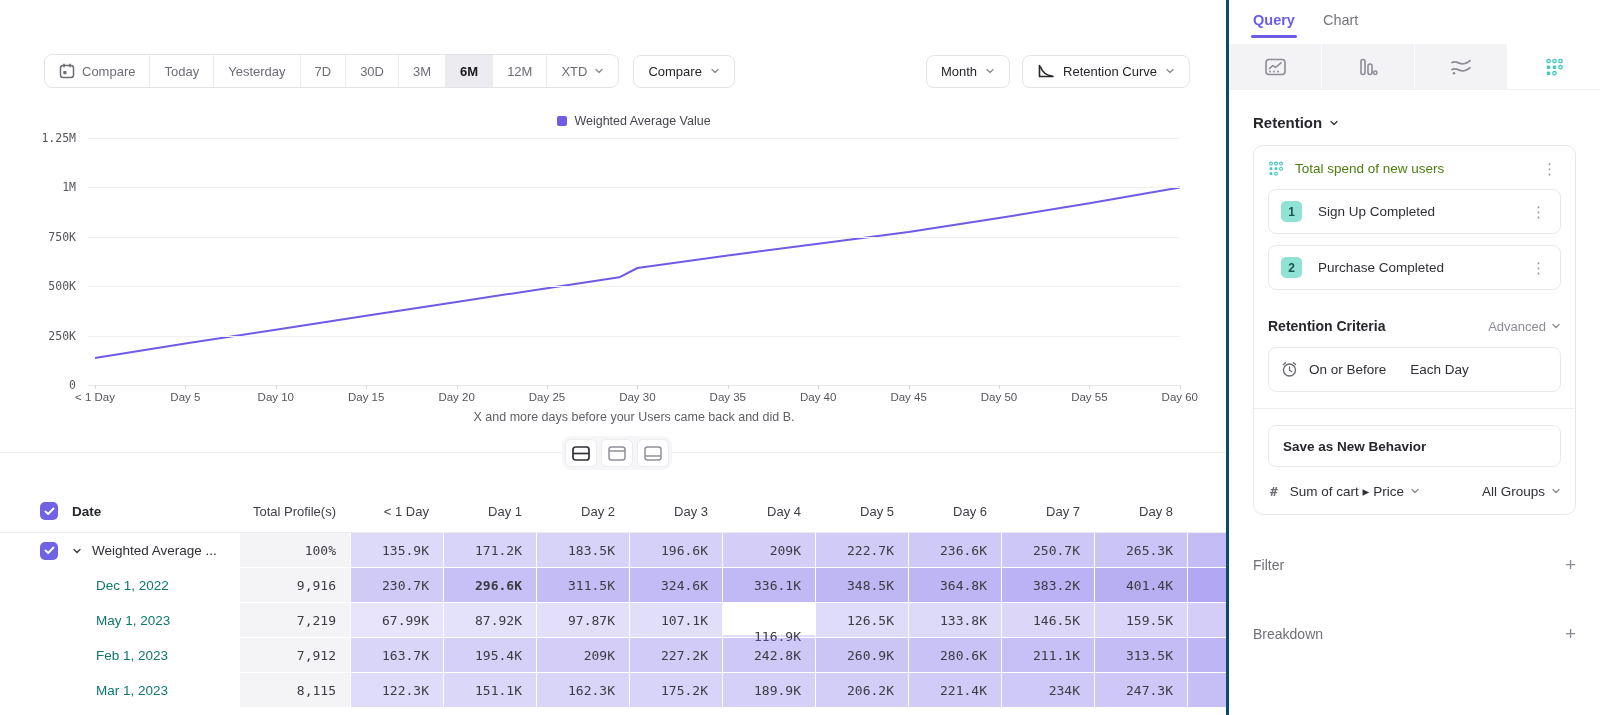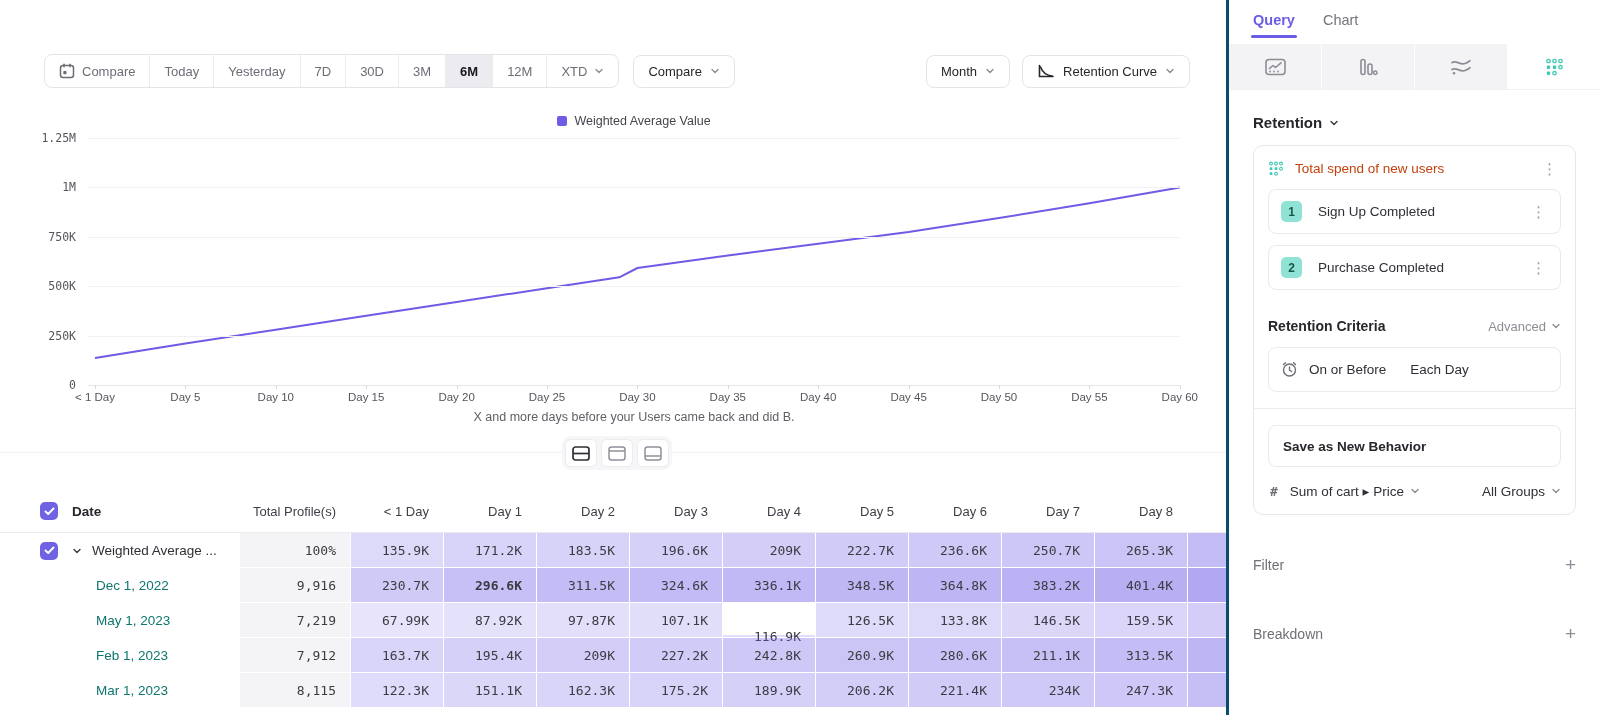--- a/index.html
+++ b/index.html
@@ -69,21 +69,21 @@
   .sb-tab { font-size:14.5px; color:#74747c; padding-bottom:10px; position:relative; cursor:pointer; }
   .sb-tab.active { color:#6a5ce8; font-weight:700; }
   .sb-tab.active::after { content:""; position:absolute; left:-2px; right:-2px; bottom:0; height:3px; border-radius:2px; background:#6a5ce8; }
   .ct-row { display:flex; height:46px; border-bottom:1px solid #f1f1f4; }
   .ct-btn { flex:1; display:flex; align-items:center; justify-content:center; background:#f3f3f6; border-left:1px solid #fff; cursor:pointer; }
   .ct-btn:first-child { border-left:none; }
   .ct-btn.selected { background:#fff; }
   .sb-section { display:flex; align-items:center; gap:7px; margin:24px 24px 0; font-size:15px; font-weight:700; color:#26262c; }
   .card { margin:14px 24px 0; border:1px solid #e7e7ea; border-radius:10px; padding:13px 14px; }
   .card-head { display:flex; align-items:center; }
-  .card-title { font-size:13.5px; color:#c2410c; margin-left:11px; flex:1; }
+  .card-title { font-size:13.5px; color:#4d7c0f; margin-left:11px; flex:1; }
   .kebab { color:#9a9aa2; font-size:15px; line-height:1; cursor:pointer; padding:2px 4px; letter-spacing:0; }
   .event-box { display:flex; align-items:center; border:1px solid #eaeaed; border-radius:8px; height:45px; padding:0 10px 0 12px; margin-top:11px; cursor:pointer; }
   .step-badge { width:21px; height:21px; border-radius:5px; background:#8fe2d4; color:#15564d; font-size:12px; font-weight:700; display:flex; align-items:center; justify-content:center; flex:none; }
   .event-label { font-size:13.5px; color:#2f2f36; margin-left:16px; flex:1; }
   .crit-head { display:flex; align-items:center; margin-top:28px; }
   .crit-title { font-size:14px; font-weight:700; color:#26262c; flex:1; }
   .crit-mode { display:flex; align-items:center; gap:5px; font-size:13px; color:#8d8d95; cursor:pointer; }
   .crit-box { display:flex; align-items:center; border:1px solid #eaeaed; border-radius:8px; height:45px; padding:0 12px; margin-top:13px; cursor:pointer; }
   .crit-when { font-size:13.5px; color:#2f2f36; margin-left:11px; }
   .crit-unit { font-size:13.5px; color:#2f2f36; margin-left:24px; }

